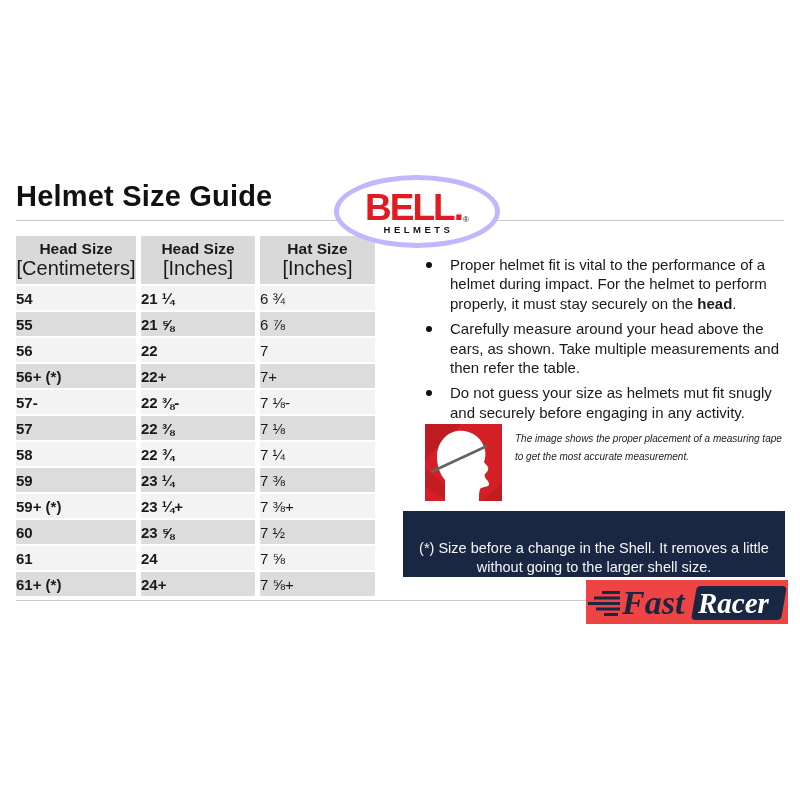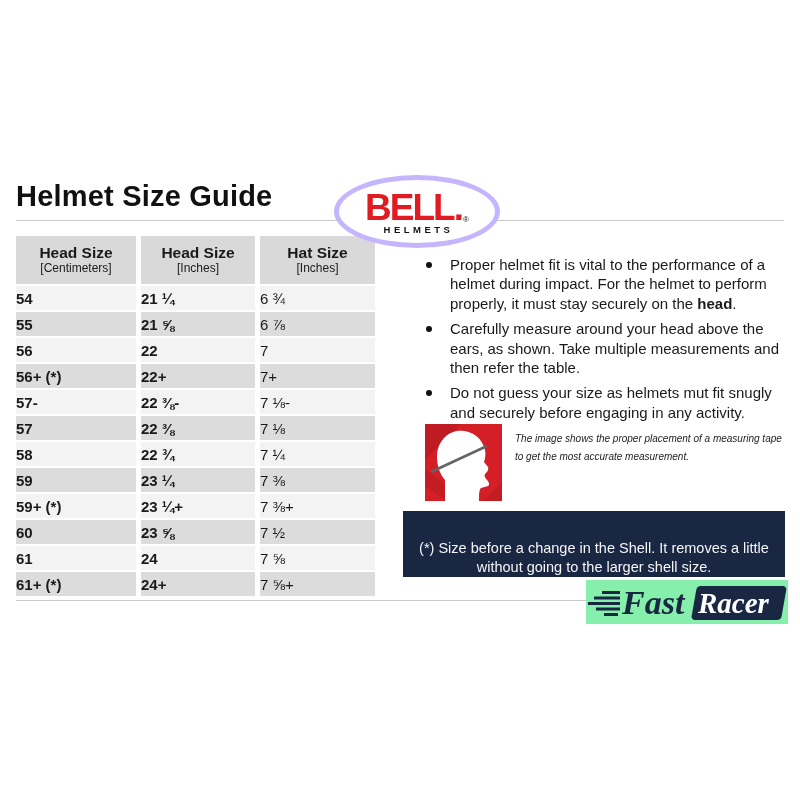--- a/index.html
+++ b/index.html
@@ -29,21 +29,21 @@
   .bell-word{font-size:37px;font-weight:800;letter-spacing:-2px;color:var(--bell-red);transform:scaleY(1.02);}
   .bell-reg{font-size:8px;color:#151110;margin-left:1px;margin-bottom:2px;}
   .bell-sub{font-size:9.5px;font-weight:700;letter-spacing:3.5px;color:#151110;margin-top:-2px;margin-left:3px;}
 
   
   .size-table{position:absolute;left:11px;top:234px;border-collapse:separate;border-spacing:5px 2px;}
   .size-table th{width:120px;height:48px;background:var(--header-gray);font-weight:400;vertical-align:middle;}
   .size-table th:nth-child(2){width:114px;}
   .size-table th:nth-child(3){width:115px;}
   .size-table th .col-title{display:block;font-size:15.5px;font-weight:700;line-height:1.15;}
-  .size-table th .col-unit{display:block;font-size:12px;line-height:1.15;}
+  .size-table th .col-unit{display:block;font-size:20px;line-height:1.15;}
   .size-table td{height:24px;text-align:left;vertical-align:middle;font-size:15px;}
   .size-table tr.light td{background:var(--row-light);}
   .size-table tr.dark td{background:var(--row-dark);}
   .size-table td.col0,.size-table td.col1{font-weight:700;}
   .size-table td.col2{font-weight:400;}
 
   
   .tips{position:absolute;left:400px;top:255px;width:384px;list-style:none;}
   .tips li{position:relative;padding-left:50px;font-size:15px;line-height:19.4px;margin-bottom:6px;}
   .tips li .dot{position:absolute;left:26px;top:7px;width:6px;height:6px;border-radius:50%;background:#111;}
@@ -52,21 +52,21 @@
   
   .head-icon{position:absolute;left:425px;top:424px;width:77px;height:77px;}
   .figure-caption{position:absolute;left:515px;top:430px;width:268px;font-size:10px;font-style:italic;line-height:18.2px;color:#222;}
 
   
   .note-box{position:absolute;left:403px;top:511px;width:382px;height:66px;background:var(--navy);
     display:flex;flex-direction:column;align-items:center;justify-content:flex-end;}
   .note-box .note-line{color:#f4f5f7;font-size:14.5px;line-height:19.2px;text-align:center;white-space:nowrap;}
 
   
-  .fastracer{position:absolute;top:580px;right:12px;width:202px;height:44px;background:#86efac;display:flex;align-items:center;justify-content:flex-start;z-index:2;}
+  .fastracer{position:absolute;top:580px;right:12px;width:202px;height:44px;background:#ef4444;display:flex;align-items:center;justify-content:flex-start;z-index:2;}
   .fill-navy{fill:var(--navy);}
   .fill-white{fill:#fff;}
 </style>
 </head>
 <body>
 
 <div class="canvas">
 
   <h1 class="page-title">Helmet Size Guide</h1>
   <div class="rule title-rule"></div>

